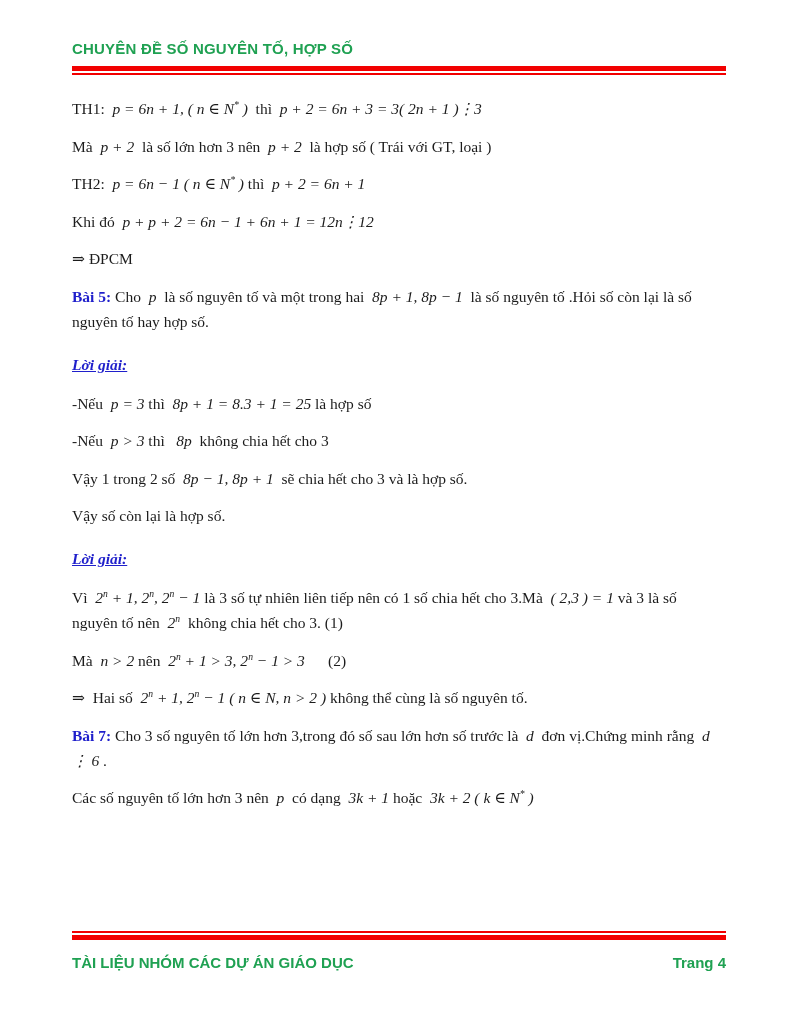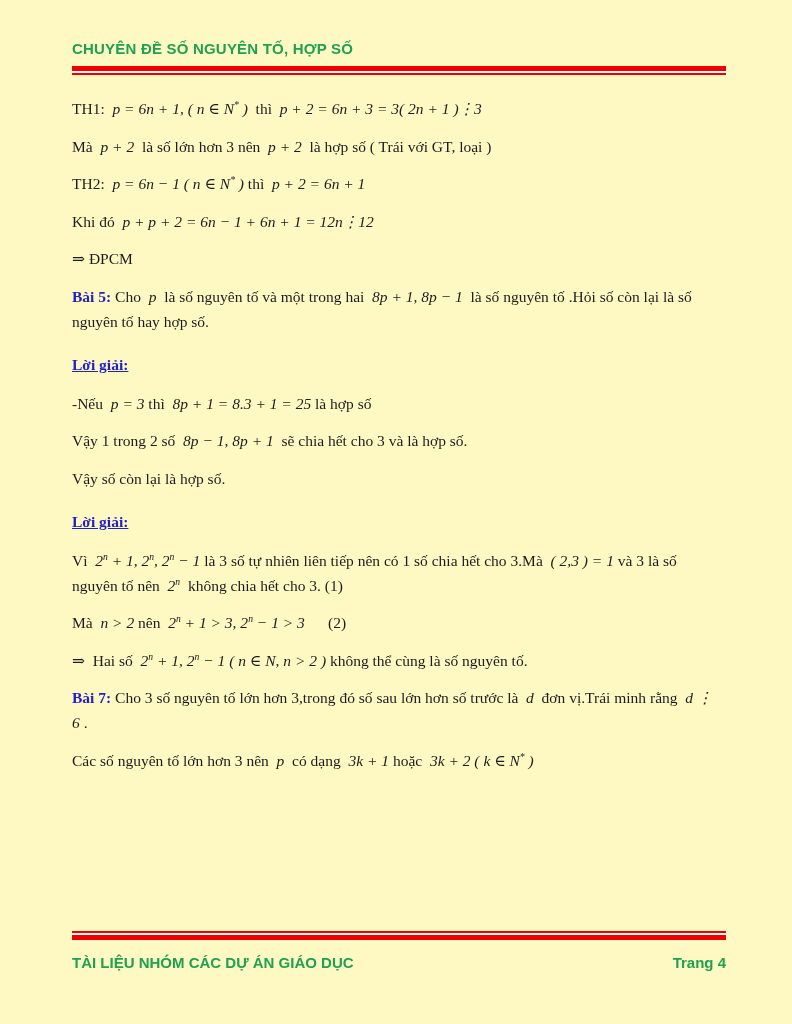--- a/index.html
+++ b/index.html
@@ -1,20 +1,20 @@
 <!DOCTYPE html>
 <html style="--green: #1FA152; --red: #F20000; --blue: #1F1FCB; --ink: #1C1C1C;"><head>
 <meta charset="utf-8">
 <style>
   :root{
     --green:#1FA152; --red:#F20000; --blue:#1F1FCB; --ink:#1C1C1C;
   }
   html,body{margin:0;padding:0;background:#e9e9e9;}
   .page{
-    position:relative; width:792px; height:1024px; background:#fef9c3;
+    position:relative; width:792px; height:1024px; background:#ffffff;
     margin:0 auto; overflow:hidden;
     font-family:"Liberation Serif","DejaVu Serif",serif; color:var(--ink);
   }
   
   .hdr{position:absolute; left:72px; right:66px; top:40px;}
   .hdr-title{
     font-family:"Liberation Sans","DejaVu Sans",sans-serif;
     font-weight:bold; font-size:15px; color:var(--green); letter-spacing:.2px;
   }
   .rule-thick{height:5px; background:var(--red);}
@@ -22,21 +22,21 @@
   .rule-gap{height:2px; background:#ffffff;}
   .hdr-rule{margin-top:9px;}
   
   .doc{
     position:absolute; left:72px; right:68px; top:96px;
     font-size:15.5px; line-height:25px;
   }
   .para{margin:0 0 12.5px 0; white-space:pre-wrap;}
   .para.nowrap{white-space:nowrap;}
   .para.solution{
-    color:var(--blue); font-weight:bold; 
+    color:var(--blue); font-weight:bold; font-style:italic;
     text-decoration:underline; margin-bottom:14px;margin-top:18px;
   }
   .run{white-space:pre-wrap;}
   .run-math{font-style:italic;}
   .run-sup{font-style:italic; vertical-align:super; font-size:62%; line-height:0;}
   .run-label{color:var(--blue); font-weight:bold;}
   .run-sym{font-style:normal;}
   
   .ftr{position:absolute; left:72px; right:66px; top:931px;}
   .ftr-text{
@@ -61,27 +61,28 @@
 
   <div class="doc">
       <div class="para"><span class="run run-text">TH1:  </span><span class="run run-math">p = 6n + 1, ( n ∈ N</span><span class="run run-sup">*</span><span class="run run-math"> )</span><span class="run run-text">  thì  </span><span class="run run-math">p + 2 = 6n + 3 = 3( 2n + 1 )⋮3</span></div>
       <div class="para"><span class="run run-text">Mà  </span><span class="run run-math">p + 2</span><span class="run run-text">  là số lớn hơn 3 nên  </span><span class="run run-math">p + 2</span><span class="run run-text">  là hợp số ( Trái với GT, loại )</span></div>
       <div class="para"><span class="run run-text">TH2:  </span><span class="run run-math">p = 6n − 1 ( n ∈ N</span><span class="run run-sup">*</span><span class="run run-math"> )</span><span class="run run-text"> thì  </span><span class="run run-math">p + 2 = 6n + 1</span></div>
       <div class="para"><span class="run run-text">Khi đó  </span><span class="run run-math">p + p + 2 = 6n − 1 + 6n + 1 = 12n⋮12</span></div>
       <div class="para"><span class="run run-sym">⇒ </span><span class="run run-text">ĐPCM</span></div>
       <div class="para"><span class="run run-label">Bài 5:</span><span class="run run-text"> Cho  </span><span class="run run-math">p</span><span class="run run-text">  là số nguyên tố và một trong hai  </span><span class="run run-math">8p + 1, 8p − 1</span><span class="run run-text">  là số nguyên tố .Hỏi số còn lại là số nguyên tố hay hợp số.</span></div>
       <div class="para solution"><span class="run run-text">Lời giải:</span></div>
       <div class="para"><span class="run run-text">-Nếu  </span><span class="run run-math">p = 3</span><span class="run run-text"> thì  </span><span class="run run-math">8p + 1 = 8.3 + 1 = 25</span><span class="run run-text"> là hợp số</span></div>
+      <div class="para"><span class="run run-text">-Nếu  </span><span class="run run-math">p &gt; 3</span><span class="run run-text"> thì   </span><span class="run run-math">8p</span><span class="run run-text">  không chia hết cho 3</span></div>
       <div class="para"><span class="run run-text">Vậy 1 trong 2 số  </span><span class="run run-math">8p − 1, 8p + 1</span><span class="run run-text">  sẽ chia hết cho 3 và là hợp số.</span></div>
       <div class="para"><span class="run run-text">Vậy số còn lại là hợp số.</span></div>
       <div class="para solution"><span class="run run-text">Lời giải:</span></div>
       <div class="para"><span class="run run-text">Vì  </span><span class="run run-math">2</span><span class="run run-sup">n</span><span class="run run-math"> + 1, 2</span><span class="run run-sup">n</span><span class="run run-math">, 2</span><span class="run run-sup">n</span><span class="run run-math"> − 1</span><span class="run run-text"> là 3 số tự nhiên liên tiếp nên có 1 số chia hết cho 3.Mà  </span><span class="run run-math">( 2,3 ) = 1</span><span class="run run-text"> và 3 là số nguyên tố nên  </span><span class="run run-math">2</span><span class="run run-sup">n</span><span class="run run-text">  không chia hết cho 3. (1)</span></div>
       <div class="para"><span class="run run-text">Mà  </span><span class="run run-math">n &gt; 2</span><span class="run run-text"> nên  </span><span class="run run-math">2</span><span class="run run-sup">n</span><span class="run run-math"> + 1 &gt; 3, 2</span><span class="run run-sup">n</span><span class="run run-math"> − 1 &gt; 3</span><span class="run run-text">      (2)</span></div>
       <div class="para"><span class="run run-sym">⇒  </span><span class="run run-text">Hai số  </span><span class="run run-math">2</span><span class="run run-sup">n</span><span class="run run-math"> + 1, 2</span><span class="run run-sup">n</span><span class="run run-math"> − 1 ( n ∈ N, n &gt; 2 )</span><span class="run run-text"> không thể cùng là số nguyên tố.</span></div>
-      <div class="para nowrap"><span class="run run-label">Bài 7:</span><span class="run run-text"> Cho 3 số nguyên tố lớn hơn 3,trong đó số sau lớn hơn số trước là  </span><span class="run run-math">d</span><span class="run run-text">  đơn vị.Trái minh rằng  </span><span class="run run-math">d ⋮ 6</span><span class="run run-text"> .</span></div>
+      <div class="para nowrap"><span class="run run-label">Bài 7:</span><span class="run run-text"> Cho 3 số nguyên tố lớn hơn 3,trong đó số sau lớn hơn số trước là  </span><span class="run run-math">d</span><span class="run run-text">  đơn vị.Chứng minh rằng  </span><span class="run run-math">d ⋮ 6</span><span class="run run-text"> .</span></div>
       <div class="para"><span class="run run-text">Các số nguyên tố lớn hơn 3 nên  </span><span class="run run-math">p</span><span class="run run-text">  có dạng  </span><span class="run run-math">3k + 1</span><span class="run run-text"> hoặc  </span><span class="run run-math">3k + 2 ( k ∈ N</span><span class="run run-sup">*</span><span class="run run-math"> )</span></div>
     </div>
 
   <div class="ftr">
     <div>
       <div class="rule-thin"></div>
       <div class="rule-gap"></div>
       <div class="rule-thick"></div>
     </div>
     <div class="ftr-text">

